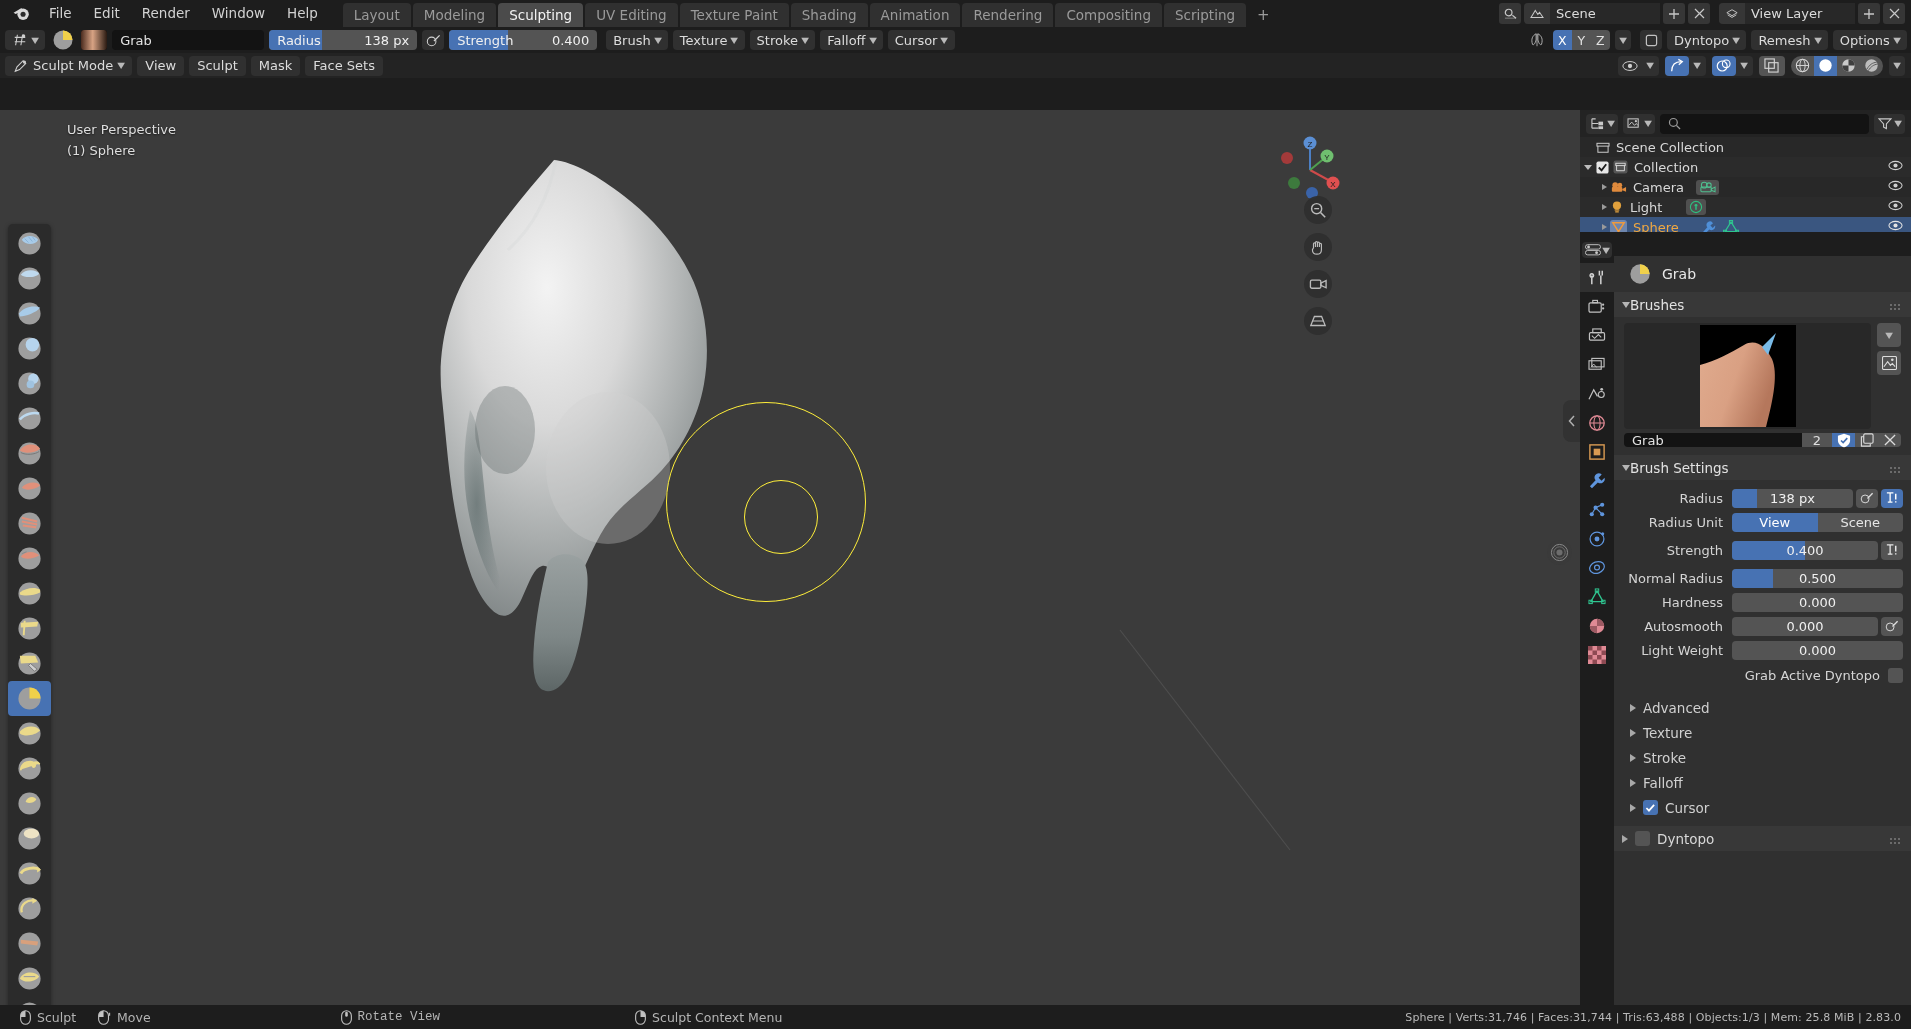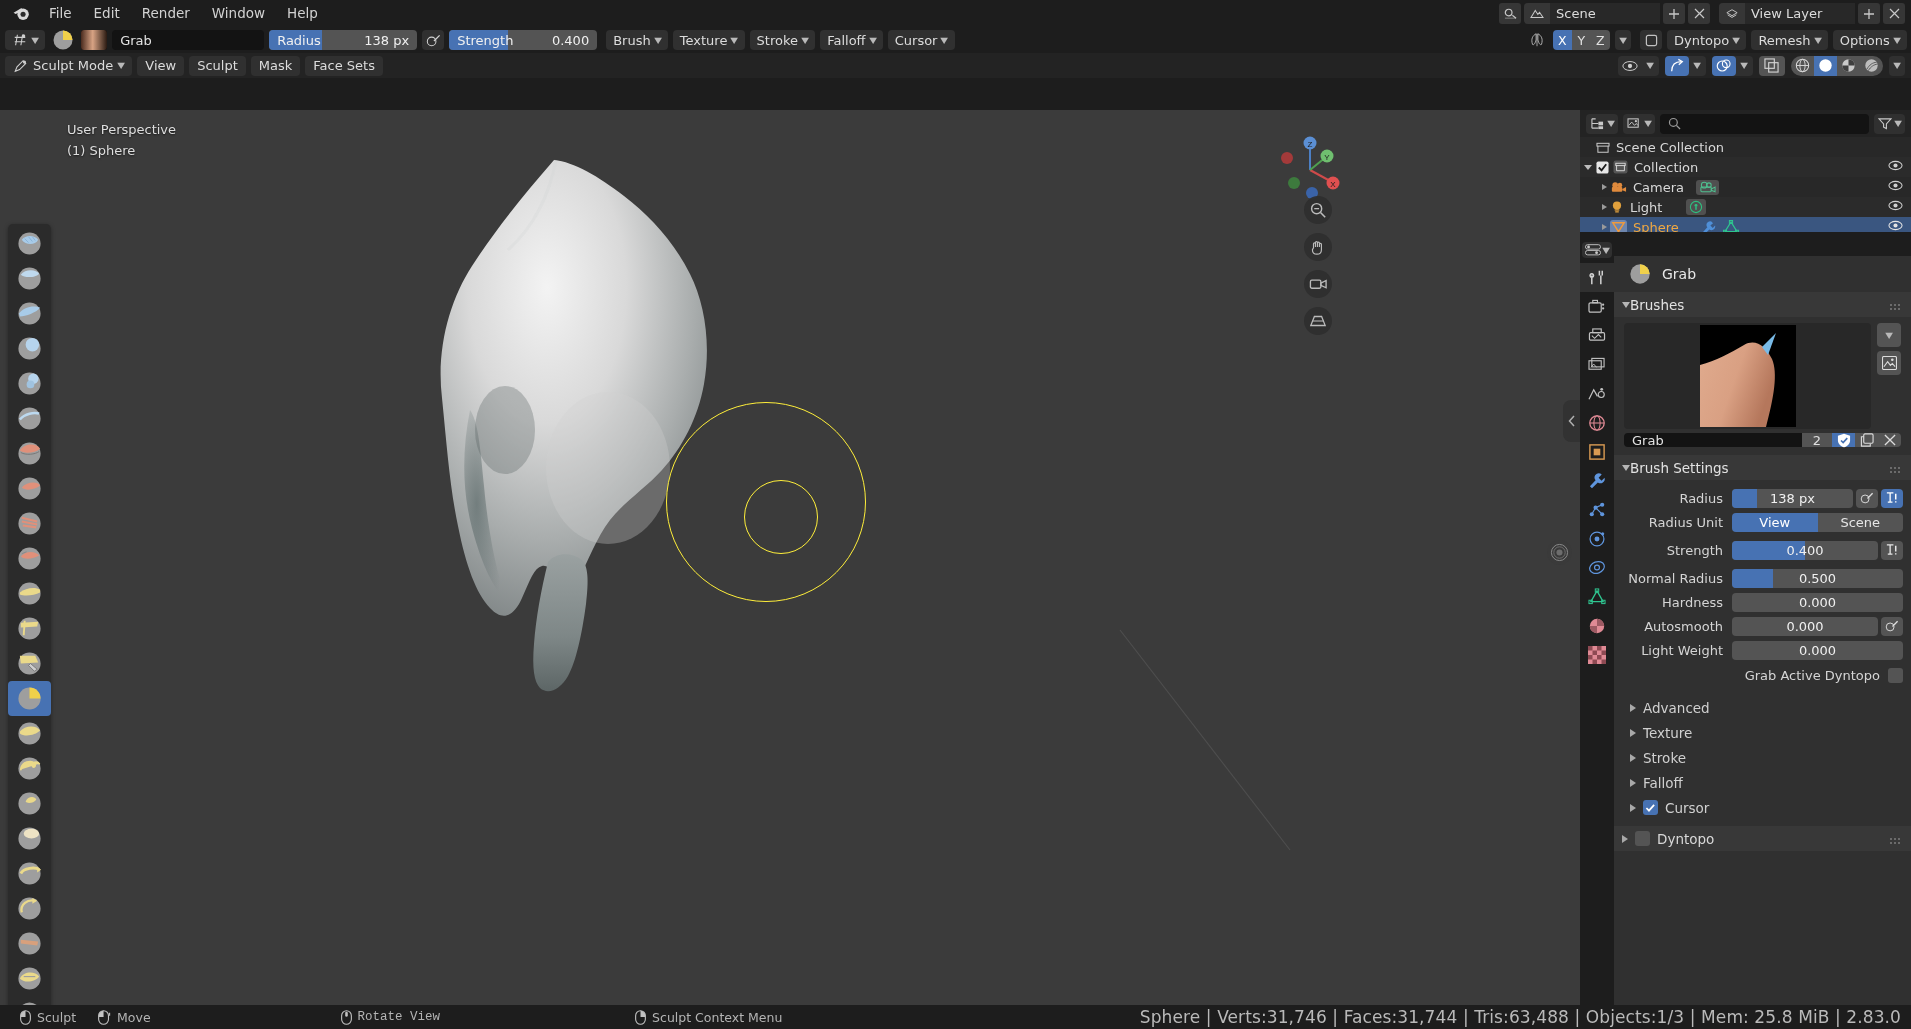--- a/index.html
+++ b/index.html
@@ -170,21 +170,21 @@
   .cbox{width:15px;height:15px;border-radius:3px;background:#545454;display:flex;align-items:center;justify-content:center;}
   .cbox.on{background:#4772b3;}
   .dyntopo-row{height:25px;background:#383838;display:flex;align-items:center;gap:7px;padding:0 8px;font-size:13.5px;color:#d8d8d8;position:relative;}
 
   
   .statusbar{
     position:absolute;bottom:0;left:0;right:0;height:24px;background:#1d1d1d;
     display:flex;align-items:center;font-size:12.5px;color:#b4b4b4;padding:0 10px;
   }
   .sb-item{display:flex;align-items:center;gap:6px;}
-  .sb-right{margin-left:auto;color:#b9b9b9;font-size:17px;letter-spacing:.1px;}
+  .sb-right{margin-left:auto;color:#b9b9b9;font-size:11px;letter-spacing:.1px;}
 </style>
 </head>
 <body>
 
 <div class="app">
 
 
   <div class="menubar">
     <span class="bl-logo">
       <svg width="19" height="19" viewBox="0 0 24 24">
@@ -192,20 +192,33 @@
         <circle cx="14" cy="13" r="3.2" fill="#2b2b2b"></circle>
         <path d="M2 11 L12 5.2 L13.4 8.7 L4.6 12.5 Z" fill="#d8d8d8"></path>
       </svg>
     </span>
     <div class="menu-item">File</div>
     <div class="menu-item">Edit</div>
     <div class="menu-item">Render</div>
     <div class="menu-item">Window</div>
     <div class="menu-item">Help</div>
 
+    <div class="ws-tabs">
+      <div class="ws-tab">Layout</div>
+      <div class="ws-tab">Modeling</div>
+      <div class="ws-tab active">Sculpting</div>
+      <div class="ws-tab">UV Editing</div>
+      <div class="ws-tab">Texture Paint</div>
+      <div class="ws-tab">Shading</div>
+      <div class="ws-tab">Animation</div>
+      <div class="ws-tab">Rendering</div>
+      <div class="ws-tab">Compositing</div>
+      <div class="ws-tab">Scripting</div>
+      <div class="ws-add">+</div>
+    </div>
 
     <div class="menubar-right">
       <div class="mini-btn">
         <svg width="15" height="13" viewBox="0 0 16 14">
           <circle cx="6" cy="6" r="3.6" fill="none" stroke="#c8c8c8" stroke-width="1.3"></circle>
           <path d="M10 9 L14 12" stroke="#c8c8c8" stroke-width="1.3"></path>
           <path d="M2 12 L14 12" stroke="#c8c8c8" stroke-width="1.1" opacity=".5"></path>
         </svg>
       </div>
       <div class="scene-ctl">

